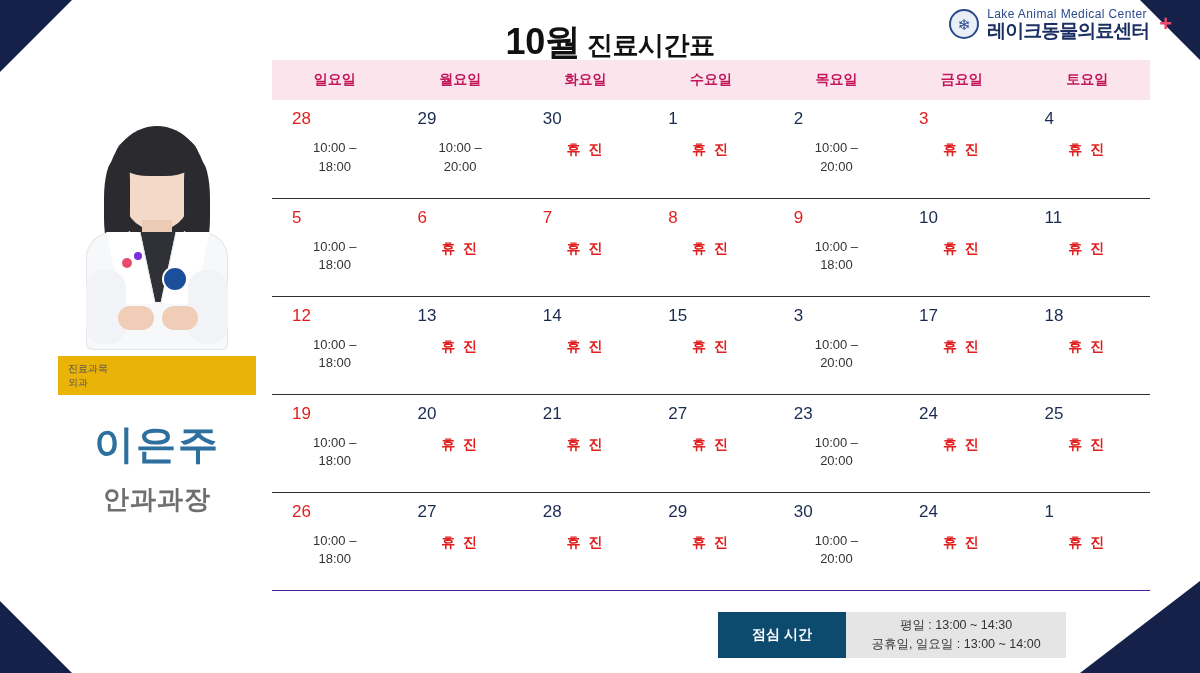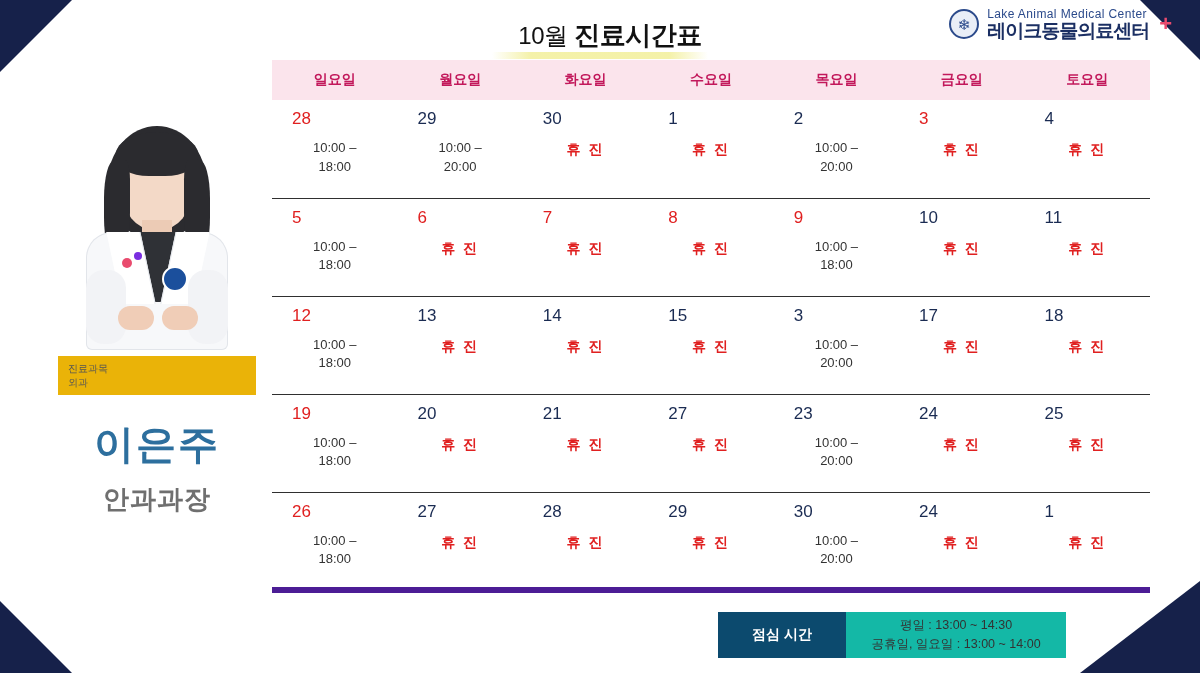--- a/index.html
+++ b/index.html
@@ -36,21 +36,21 @@
   
   .title-wrap {
     position:absolute; top:18px; left:0; width:1200px; text-align:center;
   }
   .title {
     display:inline-block; position:relative;
     font-size: 26px; font-weight: 700; color:#111;
     letter-spacing: -0.5px;
     padding: 0 6px 4px 6px;
   }
-  .title .month { font-size: 24px; font-weight: 400; color:#111;margin-left:20px; }
+  .title .month { font-size: 36px; font-weight: 700; color:#111;margin-left:20px; }
   .title-underline {
     position:absolute; left:0; right:0; bottom:-2px; height:7px;
     background: linear-gradient(to right, rgba(240,240,200,0), #f2ef9a 18%, #f2ef9a 82%, rgba(240,240,200,0));
     opacity:.85;
   }
 
   
   .logo {
     position:absolute; top:8px; right:28px;
     display:flex; align-items:center; gap:8px;
@@ -126,37 +126,37 @@
   }
   .cal th {
     background:#fbe4ec; color:#c2185b; font-size:14px; font-weight:700;
     height:40px; border:none;
   }
   .cal td {
     width: 125.4px; height: 98px; vertical-align: top;
     border-bottom: 1px solid #2f2f2f;
     padding: 10px 0 0 0; text-align:center;
   }
-  .cal tr:last-child td { border-bottom: 6px solid #4c1d95; }
+  .cal tr:last-child td { border-bottom: 1px solid #4c1d95; }
   .daynum { font-size:17px; color:#1a2b52; text-align:left; padding-left:20px; line-height:1; }
   .daynum.red { color:#e02020; }
   .hours { margin-top:12px; font-size:13px; color:#333; line-height:1.45; }
   .closed { margin-top:14px; font-size:14px; color:#e02020; font-weight:700; letter-spacing:2px; }
 
   
   .lunch {
     position:absolute; left:718px; top:612px; display:flex; align-items:stretch;
   }
   .lunch-label {
     width:128px; height:46px; background:#0c4a6e; color:#fff;
     display:flex; align-items:center; justify-content:center;
     font-size:14px; font-weight:600;
   }
   .lunch-info {
-    width:220px; height:46px; background:#14b8a6; color:#333;
+    width:220px; height:46px; background:#e5e5e5; color:#333;
     display:flex; flex-direction:column; align-items:center; justify-content:center;
     font-size:12.5px; line-height:1.5;
   }
 </style>
 </head>
 <body>
 
 <div class="page">
 
   <div class="corner-tl"></div>

